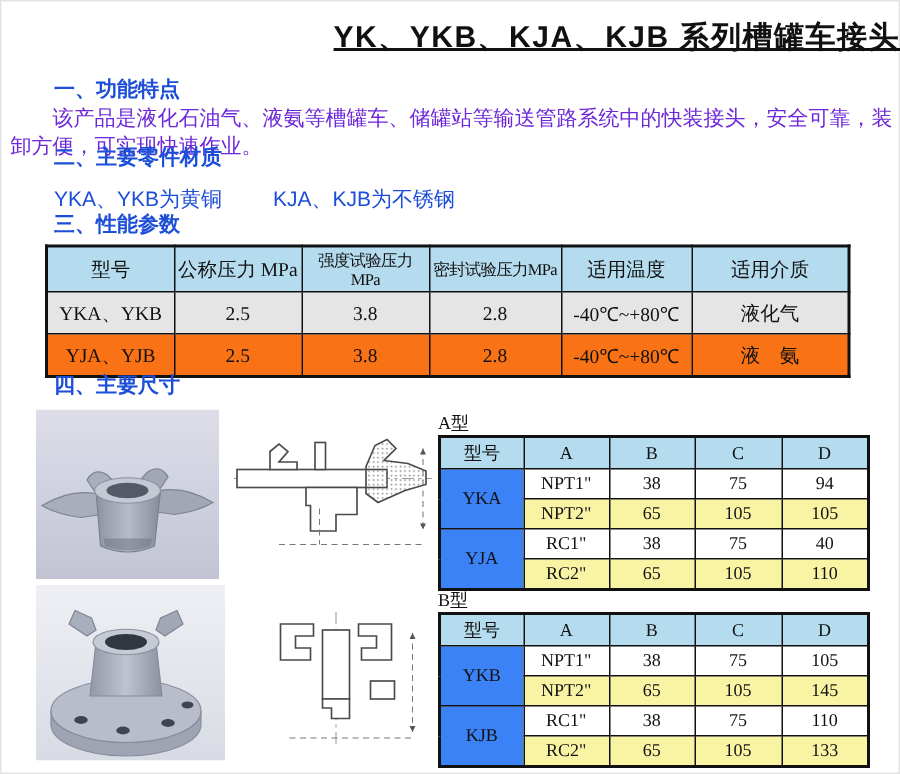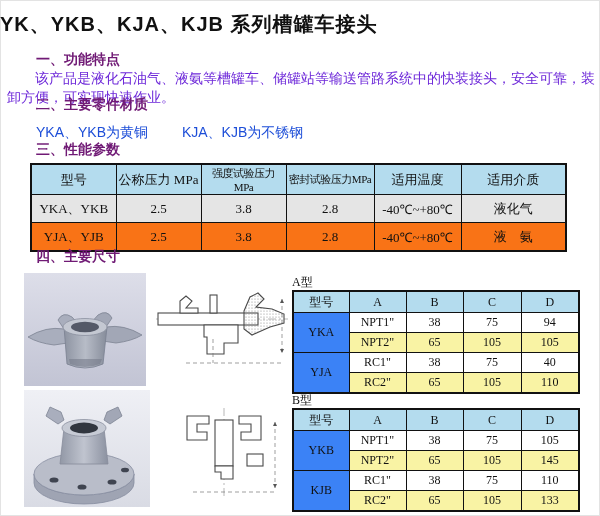--- a/index.html
+++ b/index.html
@@ -1,22 +1,22 @@
 <!DOCTYPE html>
 <html><head>
 <meta charset="utf-8">
 <style>
   html,body{margin:0;padding:0;background:#ffffff;}
   .page{position:relative;width:600px;height:516px;background:#ffffff;overflow:hidden;
         font-family:"Liberation Sans",sans-serif;color:#1a1a1a;box-shadow:inset 0 0 0 1px #e3e3e3;}
 
-  .title{position:absolute;top:11px;left:0;width:600px;text-align:left;
-         font-size:20px;font-weight:bold;letter-spacing:1px;color:#111;}
-
-  .sec-heading{position:absolute;left:36px;font-size:14px;font-weight:bold;color:#701a75;white-space:nowrap;}
+  .title{position:absolute;top:11px;left:0;width:600px;text-align:right;
+         font-size:20px;font-weight:bold;letter-spacing:1px;color:#111;text-decoration:underline;}
+
+  .sec-heading{position:absolute;left:36px;font-size:14px;font-weight:bold;color:#1d4ed8;white-space:nowrap;}
   .h-features{top:51px;} .h-materials{top:96px;} .h-performance{top:141px;} .h-dimensions{top:248px;}
 
   .para{position:absolute;left:7px;top:69px;width:589px;font-size:14px;line-height:19px;
         text-indent:28px;color:#6d28d9;}
   .materials-line{position:absolute;left:36px;top:124px;font-size:14px;color:#1d4ed8;white-space:nowrap;}
   .materials-line .right{margin-left:30px;}
 
   table{border-collapse:collapse;}
   td,th{border:1px solid #111;text-align:center;vertical-align:middle;
         font-family:"Liberation Serif",serif;font-weight:normal;color:#111;}

